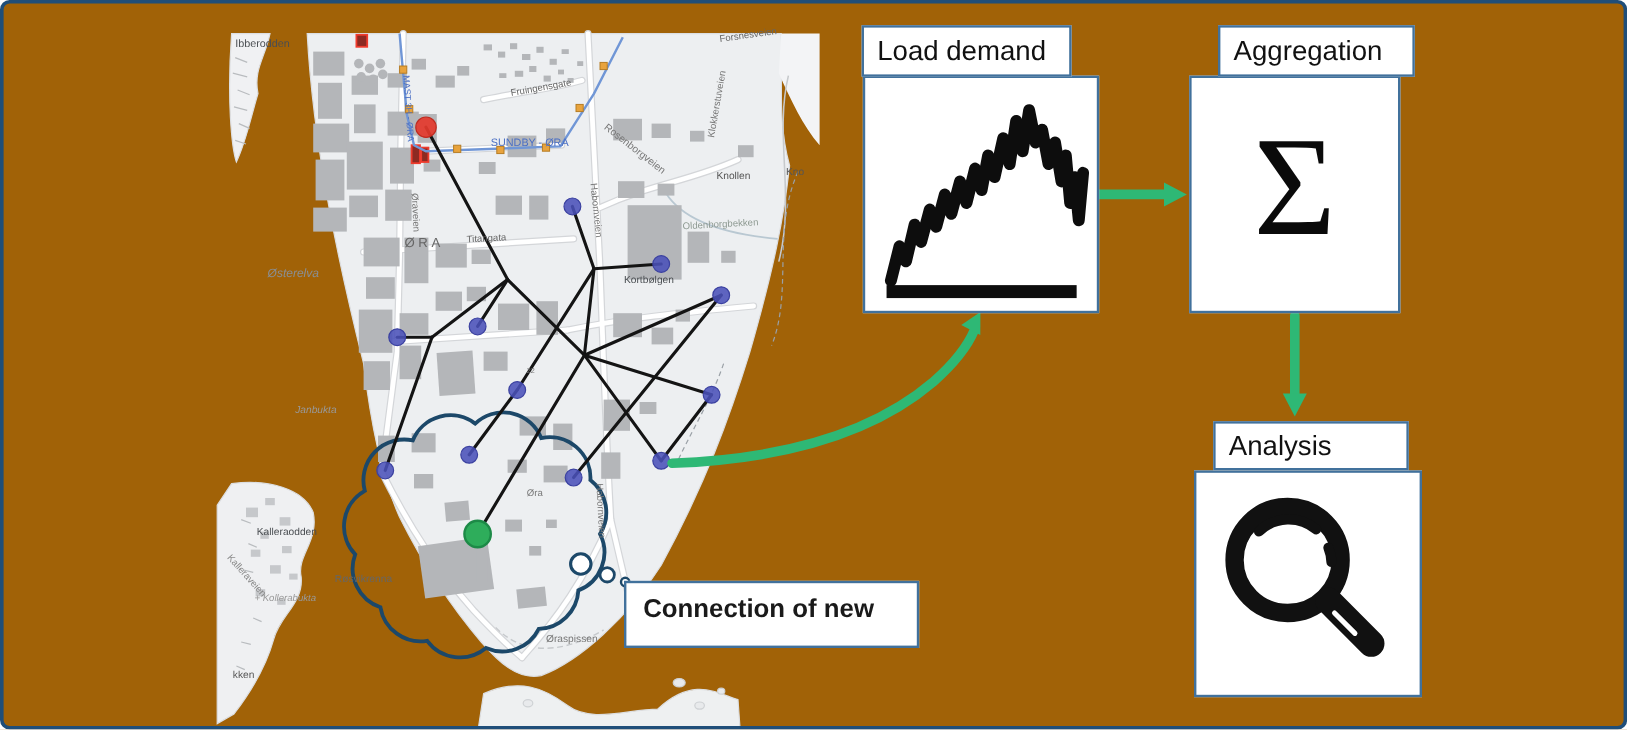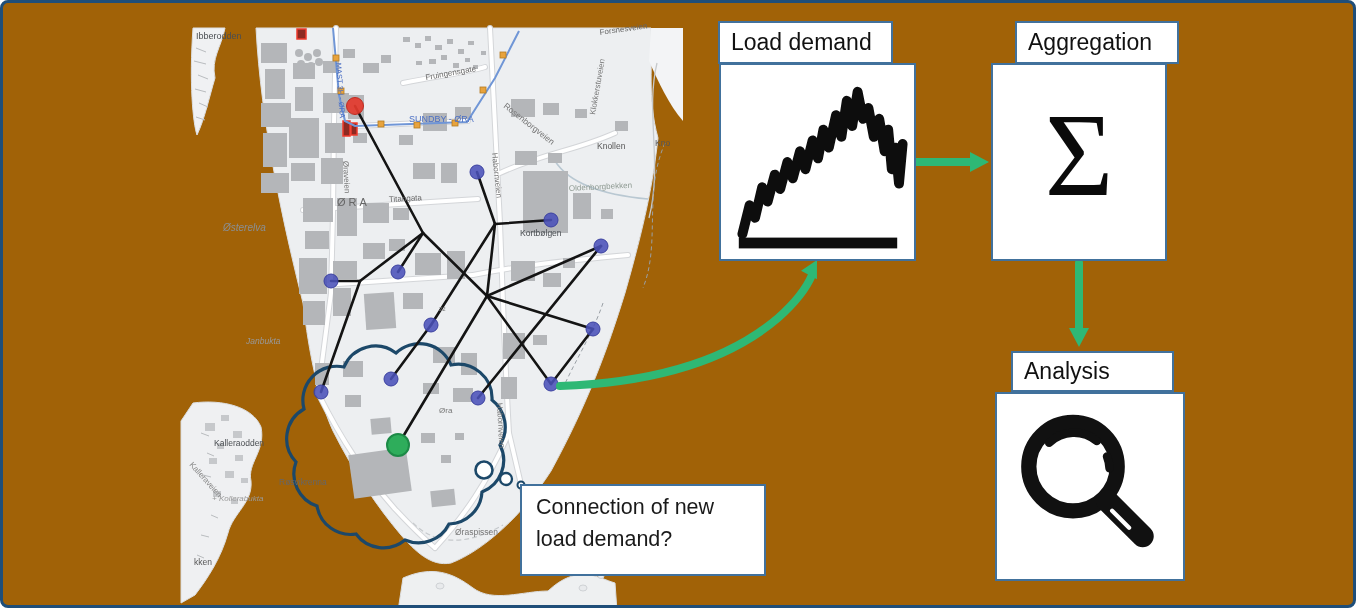--- a/index.html
+++ b/index.html
@@ -19,23 +19,23 @@
   .icon-box{position:absolute;background:#fff;border:2px solid var(--boxline);
     display:flex;align-items:center;justify-content:center;z-index:4;box-sizing:border-box;}
   #ld-label{left:715px;top:18px;width:175px;height:43px;}
   #ag-label{left:988px;top:18px;width:164px;height:43px;margin-left:24px;}
   #an-label{left:992px;top:348px;width:163px;height:41px;margin-left:16px;}
   #ld-box{left:716px;top:60px;width:197px;height:198px;}
   #ag-box{left:988px;top:60px;width:176px;height:198px;}
   #an-box{left:992px;top:389px;width:190px;height:189px;}
   #sigma{font-family:"Liberation Serif",serif;font-size:118px;color:#0a0a0a;line-height:1;
     transform:translateY(-6px);}
-  #thought-box{position:absolute;left:517px;top:481px;width:246px;height:92px;
+  #thought-box{position:absolute;left:517px;top:481px;width:246px;height:56px;
     background:#fff;border:2px solid var(--boxline);z-index:6;box-sizing:border-box;
-    font-size:21.5px;color:#1a1a1a;line-height:1.5;padding:5px 0 0 14px;}
+    font-size:21.5px;color:#1a1a1a;line-height:1.5;padding:5px 0 0 14px;font-weight:bold;}
   .maptext{font-family:"Liberation Sans",sans-serif;}
 </style>
 </head>
 <body>
 
 <div class="canvas">
 
   <svg id="map-svg" class="layer" viewBox="0 0 1356 608">
 
     <g>
@@ -322,16 +322,15 @@
       <circle cx="40" cy="38" r="26" fill="none" stroke="#111" stroke-width="9"></circle>
       <path d="M26,24 A21,21 0 0 1 54,23" fill="none" stroke="#111" stroke-width="5" stroke-linecap="round"></path>
       <path d="M60,32 A21,21 0 0 1 61.5,39" fill="none" stroke="#111" stroke-width="5" stroke-linecap="round"></path>
       <line x1="60" y1="58" x2="81" y2="79" stroke="#111" stroke-width="13" stroke-linecap="round"></line>
       <line x1="63" y1="64" x2="73" y2="74" stroke="#fff" stroke-width="2.5" stroke-linecap="round"></line>
     </svg>
   </div>
 
   <div id="thought-box">
     <div>Connection of new</div>
-    <div>load demand?</div>
   </div>
 
 </div>
 
 </body></html>

